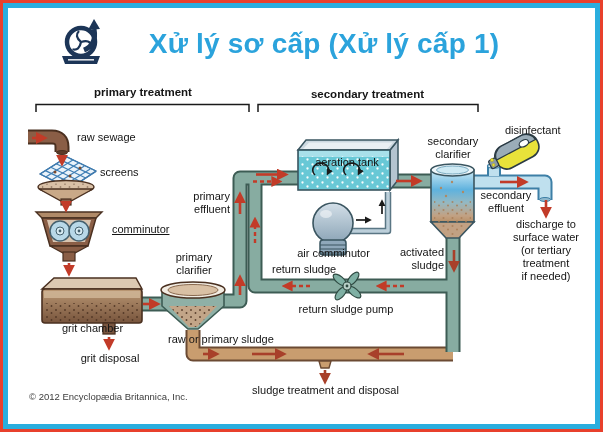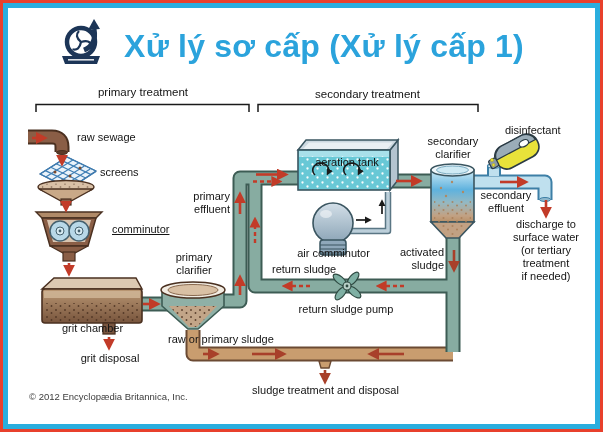--- a/index.html
+++ b/index.html
@@ -2,23 +2,23 @@
 <html><head>
 <meta charset="utf-8">
 <style>
   html,body{margin:0;padding:0;background:#888;}
   #canvas{position:relative;width:603px;height:432px;background:#fff;overflow:hidden;
           font-family:"Liberation Sans",sans-serif;}
   .frame-red{position:absolute;inset:0;border:3px solid #e8402c;pointer-events:none;z-index:50;}
   .frame-blue{position:absolute;inset:3px;border:5px solid #2aaede;pointer-events:none;z-index:50;}
   #diagram-svg{position:absolute;left:0;top:0;width:603px;height:432px;}
   .lbl{position:absolute;font-size:11px;line-height:13px;color:#141414;white-space:pre-line;z-index:10;}
-  .b-lbl{font-weight:normal;font-size:11.5px;}
+  .b-lbl{font-weight:bold;font-size:11.5px;}
   .t-title{position:absolute;left:45px;right:0;top:28px;text-align:center;
-           font-size:32px;font-weight:bold;color:#2ba3dc;z-index:10;letter-spacing:.2px;}
+           font-size:28px;font-weight:bold;color:#2ba3dc;z-index:10;letter-spacing:.2px;}
   .lbl-primary-treatment{left:36px;top:86px;width:214px;text-align:center;}
   .lbl-secondary-treatment{left:257px;top:88px;width:221px;text-align:center;}
   .lbl-raw-sewage{left:77px;top:131px;}
   .lbl-screens{left:100px;top:166px;}
   .lbl-comminutor{left:112px;top:223px;text-decoration:underline;}
   .lbl-grit-chamber{left:34px;top:322px;margin-left:28px;}
   .lbl-grit-disposal{left:70px;top:352px;width:80px;text-align:center;}
   .lbl-primary-clarifier{left:166px;top:251px;width:56px;text-align:center;}
   .lbl-primary-effluent{left:176px;top:190px;width:54px;text-align:right;}
   .lbl-aeration-tank{left:305px;top:124px;width:84px;text-align:center;margin-top:32px;}

